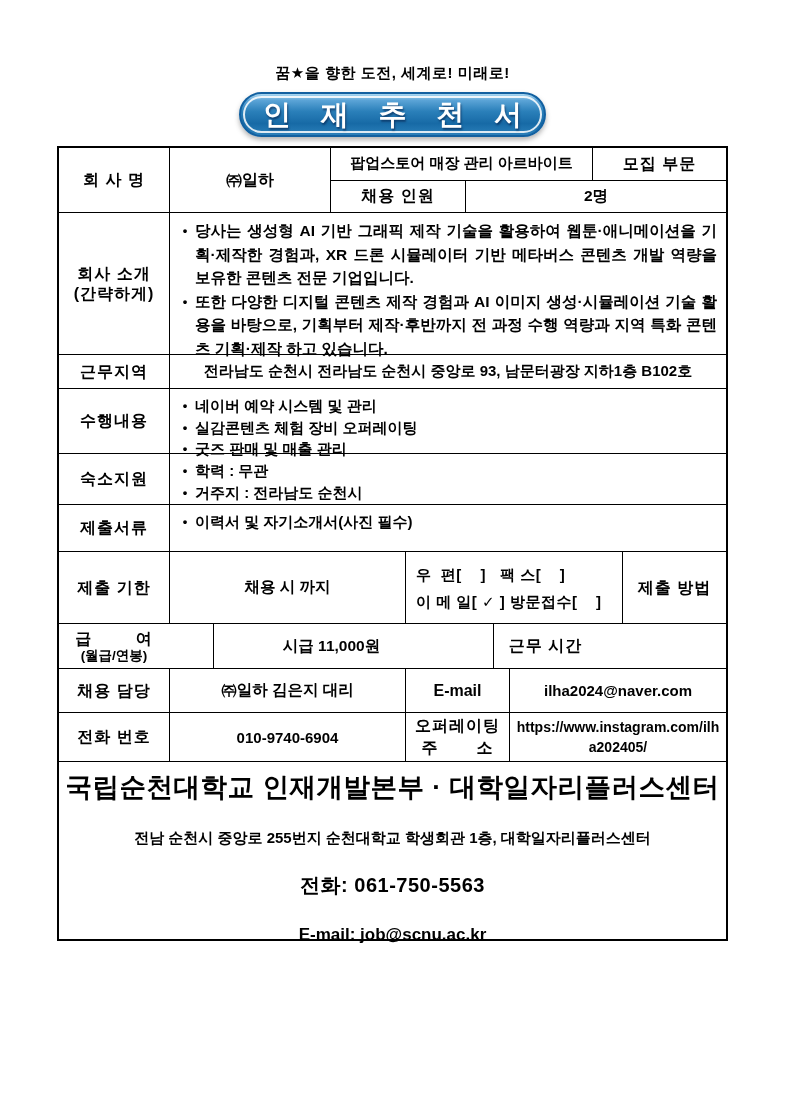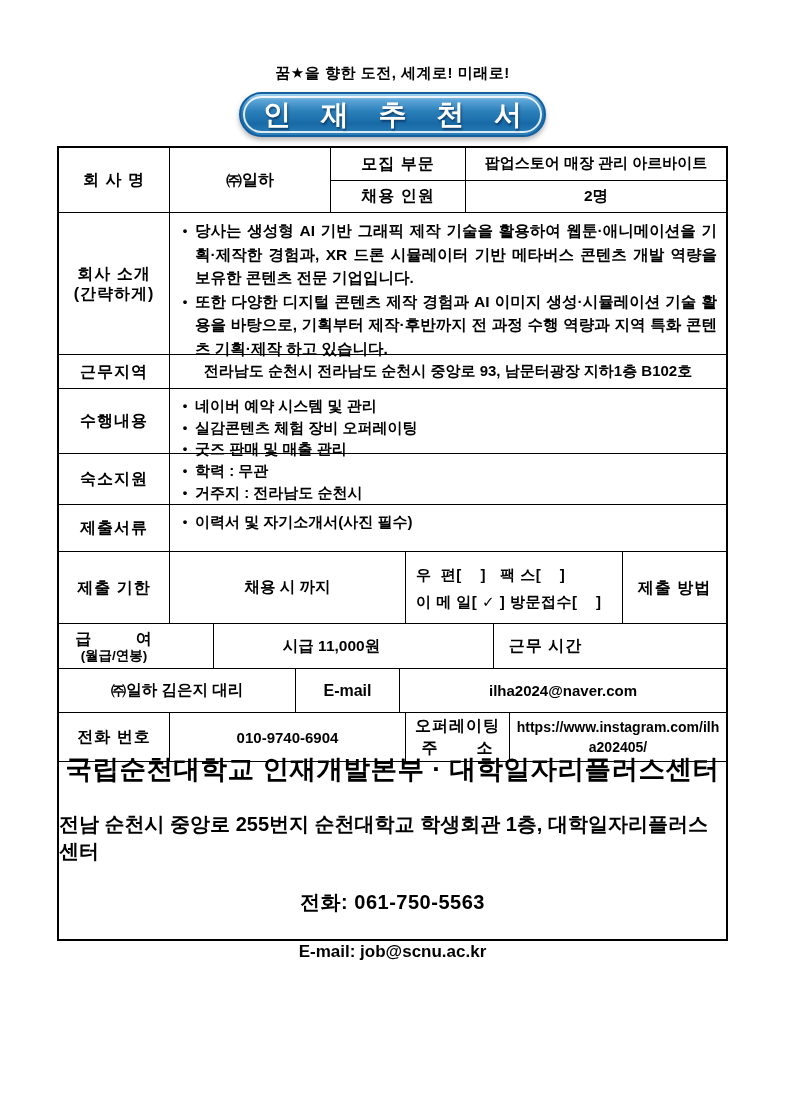--- a/index.html
+++ b/index.html
@@ -103,21 +103,21 @@
   .salary-label .l2 { font-size: 13.5px; letter-spacing: 0; line-height: 16px; }
 
   .hours { font-size: 15px; white-space: pre; line-height: 21px; text-align: left; }
   .url { font-size: 14px; word-break: break-all; text-align: center; line-height: 20px; padding: 0 4px; }
 
   .footer-cell {
     display: flex; flex-direction: column; align-items: center;
     padding-top: 12px;
   }
   .f-org { font-size: 26.5px; letter-spacing: 0.5px; white-space: nowrap; }
-  .f-addr { font-size: 20px; margin-top: 24px; }
+  .f-addr { font-size: 15px; margin-top: 24px; }
   .f-tel { font-size: 20px; margin-top: 24px; letter-spacing: 0.5px; }
   .f-email { font-size: 17px; margin-top: 26px; }
 </style>
 </head>
 <body>
 
 <div class="page">
 
   <div class="slogan">꿈★을 향한 도전, 세계로! 미래로!</div>
 
@@ -126,22 +126,22 @@
     <span class="banner-text">인 재 추 천 서</span>
   </div>
 
   <div class="doc-table">
 
     <div class="row r1">
       <div class="cell label c1">회 사 명</div>
       <div class="cell val c2a" style="font-size:16px">㈜일하</div>
       <div class="subcol">
         <div class="subrow">
+          <div class="cell val val-sm flex1">팝업스토어 매장 관리 아르바이트</div>
           <div class="cell label c3a">모집 부문</div>
-          <div class="cell val val-sm flex1">팝업스토어 매장 관리 아르바이트</div>
         </div>
         <div class="subrow">
           <div class="cell label c3a">채용 인원</div>
           <div class="cell val flex1">2명</div>
         </div>
       </div>
     </div>
 
     <div class="row r2">
       <div class="cell label c1 preline">회사 소개
@@ -225,20 +225,21 @@
     <div class="row r9">
       <div class="cell label c1 two-line-label salary-label">
         <span class="l1">급        여</span>
         <span class="l2">(월급/연봉)</span>
       </div>
       <div class="cell val c2">시급 11,000원</div>
       <div class="cell label c3">근무 시간</div>
     </div>
 
     <div class="row r10">
+      <div class="cell label c1">채용 담당</div>
       <div class="cell val c2">㈜일하 김은지 대리</div>
       <div class="cell label c3" style="letter-spacing:0">E-mail</div>
       <div class="cell val val-sm flex1">ilha2024@naver.com</div>
     </div>
 
     <div class="row r11">
       <div class="cell label c1">전화 번호</div>
       <div class="cell val val-sm c2">010-9740-6904</div>
       <div class="cell label c3 pre" style="line-height:22px">오퍼레이팅
 주       소</div>

